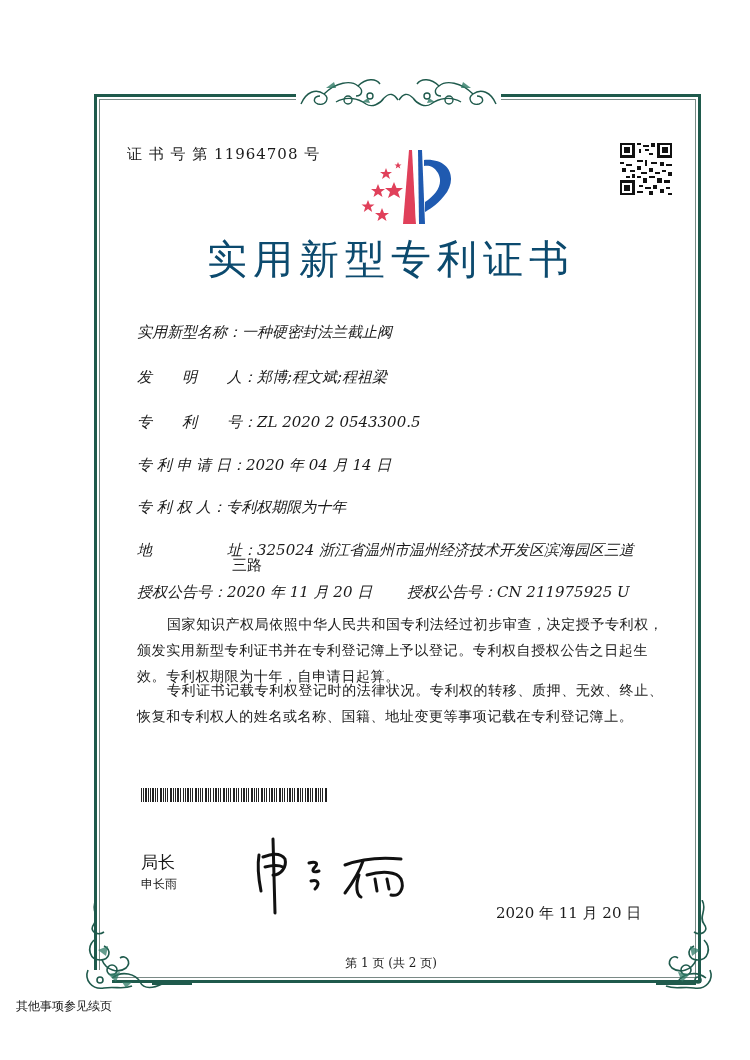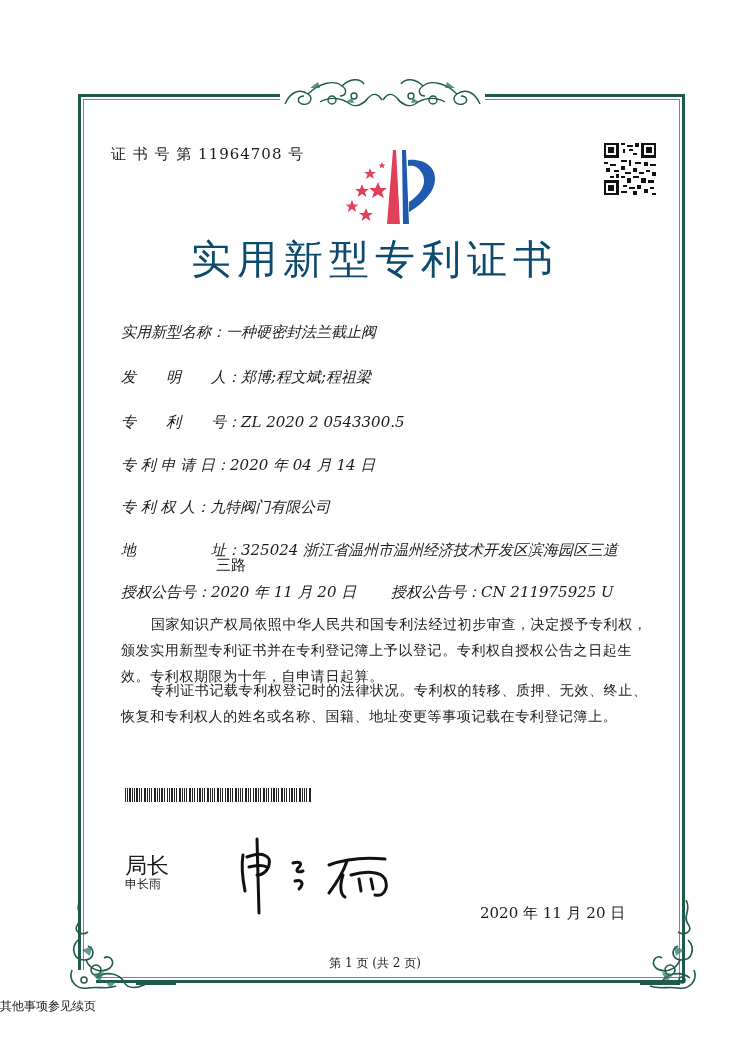--- a/index.html
+++ b/index.html
@@ -1,18 +1,18 @@
 <!DOCTYPE html>
 <html><head>
 <meta charset="utf-8">
 <style>
   html, body { margin: 0; padding: 0; background: #ffffff; }
   body { width: 750px; height: 1060px; position: relative; overflow: hidden;
          font-family: "DejaVu Serif", "Liberation Serif", serif; color: #1a1a1a; }
-  .page { position: absolute; left: 0; top: 0; width: 651px; height: 1060px; padding-left: 36px; }
+  .page { position: absolute; left: 16px; top: 0; width: 651px; height: 1060px; padding-left: 36px; }
 
   
   .frame-outer { position: absolute; left: 78px; top: 94px; width: 607px; height: 889px;
                  border: 3px solid #1f5a4c; box-sizing: border-box; }
   .frame-inner { position: absolute; left: 83px; top: 99px; width: 597px; height: 879px;
                  border: 1px solid #7a8a86; box-sizing: border-box; }
   .ornament-top { position: absolute; left: 280px; top: 74px; width: 205px; height: 40px; background: #fff; }
   .corner-bl { position: absolute; left: 66px; top: 900px; width: 110px; height: 100px; }
   .corner-br { position: absolute; left: 640px; top: 900px; width: 110px; height: 100px; }
 
@@ -24,21 +24,21 @@
 
   .field { position: absolute; left: 121px; font-size: 15px; white-space: nowrap; font-style: italic; }
   .field .label { display: inline-block; }
   .field .value { display: inline-block; }
   .addr-cont { position: absolute; left: 216px; top: 556px; font-size: 15px; }
 
   .para { position: absolute; left: 121px; width: 538px; font-size: 14px; line-height: 26px;
           text-indent: 30px; letter-spacing: 0.6px; }
 
   .barcode { position: absolute; left: 125px; top: 788px; width: 186px; height: 14px; }
-  .director-title { position: absolute; left: 125px; top: 851px; font-size: 22px;
+  .director-title { position: absolute; left: 125px; top: 851px; font-size: 17px;
                     font-family: Liberation Serif, serif; }
   .director-name { position: absolute; left: 125px; top: 876px; font-size: 12px;
                    font-family: "DejaVu Sans", "Liberation Sans", sans-serif; }
   .signature { position: absolute; left: 235px; top: 835px; width: 170px; height: 80px; }
   .issue-date { position: absolute; left: 480px; top: 904px; font-size: 15px; }
   .page-num { position: absolute; left: 0; width: 750px; text-align: center; top: 955px; font-size: 12px; }
   .footer-note { position: absolute; left: 0; width: 750px; text-align: left; top: 998px; font-size: 12px; }
 </style>
 </head>
 <body>
@@ -189,21 +189,21 @@
   <div class="field" style="top:368px;">
     <span class="label">发　　明　　人：</span><span class="value">郑博;程文斌;程祖梁</span>
   </div>
   <div class="field" style="top:413px;">
     <span class="label">专　　利　　号：</span><span class="value">ZL 2020 2 0543300.5</span>
   </div>
   <div class="field" style="top:456px;">
     <span class="label">专 利 申 请 日：</span><span class="value">2020 年 04 月 14 日</span>
   </div>
   <div class="field" style="top:498px;">
-    <span class="label">专 利 权 人：</span><span class="value">九特阀门有限公司</span>
+    <span class="label">专 利 权 人：</span><span class="value">专利权期限为十年</span>
   </div>
   <div class="field" style="top:541px;">
     <span class="label">地　　　　　址：</span><span class="value">325024 浙江省温州市温州经济技术开发区滨海园区三道</span>
   </div>
   <div class="addr-cont">三路</div>
 
   <div class="field" style="top:583px;">
     <span class="label">授权公告号：</span><span class="value">2020 年 11 月 20 日</span>
   </div>
   <div class="field" style="top:583px; left:391px;">

